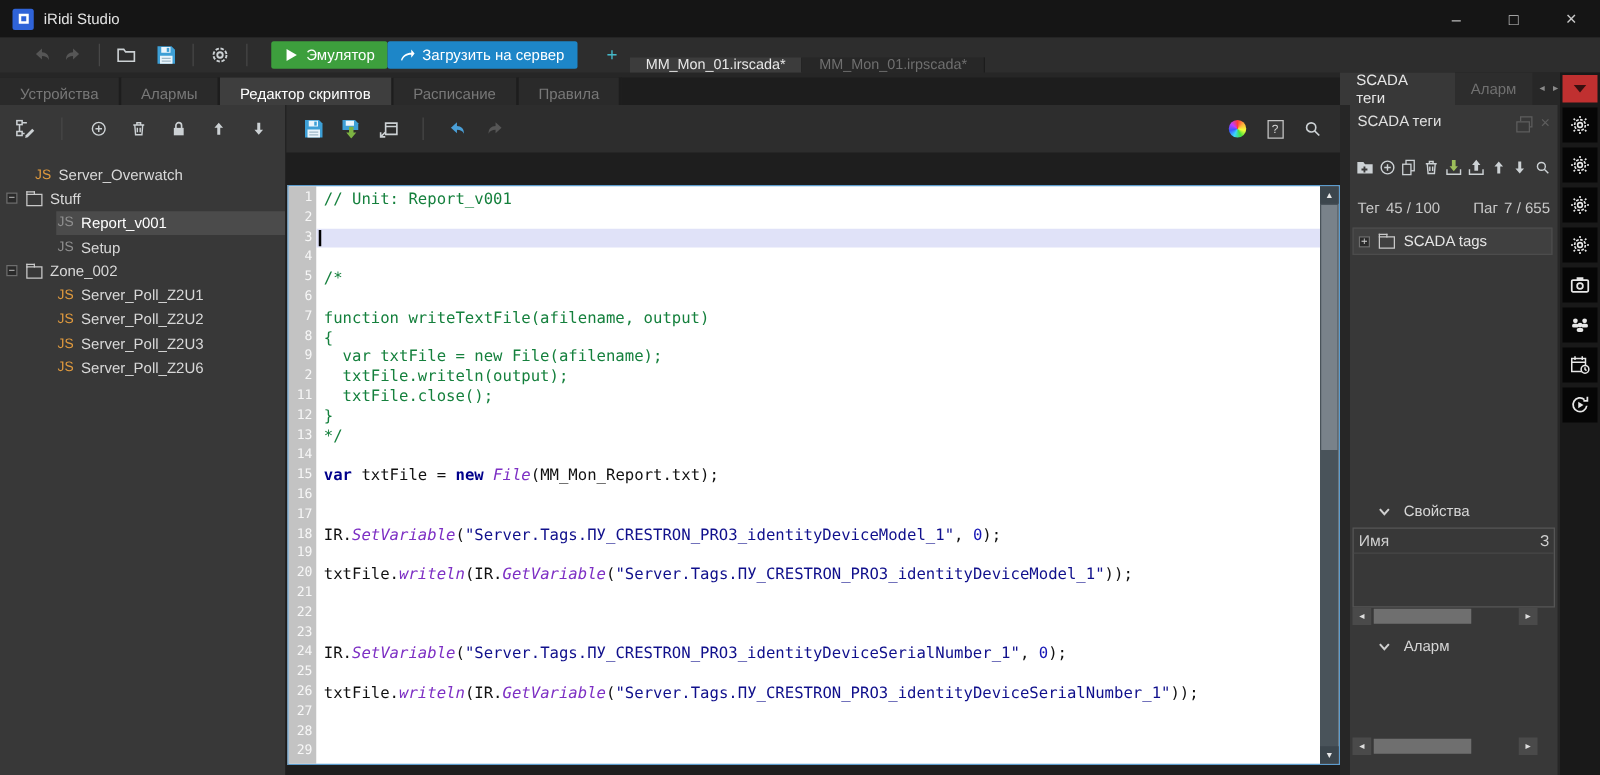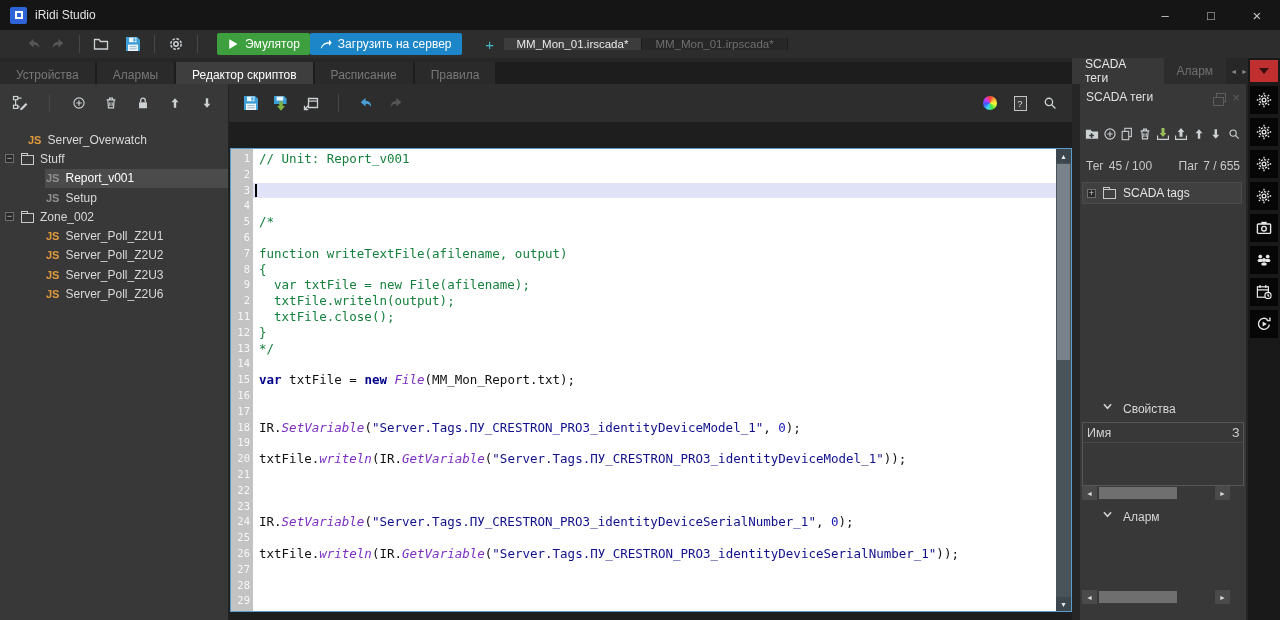--- a/index.html
+++ b/index.html
@@ -21,41 +21,41 @@
   .menubar{position:absolute;left:0;top:30px;width:1280px;height:28px;background:#2d2d2d;display:flex;align-items:center;padding-left:8px}
   .menu-item{padding:0 11px;color:#d6d6d6;font-size:12px;line-height:28px}
   .tbico{display:flex;align-items:center;justify-content:center;width:24px;height:24px;color:#ccd1d4}
   .tbico.dim{color:#565656}
   .tbico.blue{color:#4a9fd8}
   .vsep{width:1px;height:18px;background:#474747;margin:0 9px}
   .btn{height:22px;border-radius:2px;display:flex;align-items:center;gap:6px;padding:0 10px;color:#fff;font-size:12px}
   .btn.green{background:#3d9f3d;margin-left:10px}
   .btn.blue{background:#1d86c8;margin-left:0}
   .plus-tab{width:28px;text-align:center;color:#45b8c8;font-size:15px;margin-left:14px}
-  .doc-tabs{display:flex;height:28px;align-items:center}
+  .doc-tabs{display:flex;height:28px;align-items:flex-end}
   .doc-tab{display:flex;align-items:center;padding:0 13px;font-size:11.5px;color:#6f6f6f;background:#272727;border-right:1px solid #1c1c1c}
   .doc-tab.active{background:#3c3c3c;color:#e8e8e8}
 
   
   .maintabs{position:absolute;left:0;top:62px;width:1072px;height:26px;background:#1d1d1d;display:flex}
   .main-tab{padding:0 16px;display:flex;align-items:center;background:#2a2a2a;color:#787878;border-right:2px solid #1d1d1d;font-size:12px}
   .main-tab.active{background:#3e3e3e;color:#fff}
 
   
   .leftpanel{position:absolute;left:0;top:84px;width:228px;height:536px;background:#383838}
   .lp-toolbar{height:38px;display:flex;align-items:center;padding-left:8px;gap:8px;color:#cfcfcf}
   .tree{margin-top:8px}
   .tree-row{height:19.3px;display:flex;align-items:center}
   .row-body{flex:1;display:flex;align-items:center;height:100%;gap:6px;padding-left:1px}
   .row-body.sel{background:#4b4b4b}
   .expander{width:9px;height:9px;border:1px solid #6e6e6e;background:#2a2a2a;color:#cfcfcf;font-size:9px;line-height:7px;text-align:center;margin-right:6px;flex:none}
   .exp-spacer{width:15px;flex:none}
   .folder-ico{width:13px;height:10px;border:1px solid #c9c9c9;position:relative;flex:none;margin-top:2px}
   .folder-ico::before{content:"";position:absolute;top:-3px;left:-1px;width:5px;height:2px;border:1px solid #c9c9c9;border-bottom:none}
-  .js-badge{font-weight:bold;font-size:11px;flex:none}
+  .js-badge{font-weight:normal;font-size:11px;flex:none}
   .jsorange{color:#e09a3e}
   .jsgray{color:#8f8f8f}
   .tree-label{color:#d8d8d8;font-size:12px;white-space:nowrap}
   .row-body.sel .tree-label{color:#fff}
 
   
   .edcol{position:absolute;left:228px;top:84px;width:844px;height:536px;background:#1e1e1e;border-left:1px solid #232323}
   .ed-toolbar{height:38px;background:#2d2d2d;display:flex;align-items:center;padding:0 10px;gap:6px}
   .ed-toolbar .spacer{flex:1}
   .color-circle{width:14px;height:14px;border-radius:50%;background:conic-gradient(#ff3b3b,#ffb23b,#f2ff3b,#46e03c,#3bd6ff,#3b57ff,#c43bff,#ff3b3b)}
@@ -91,21 +91,21 @@
   .rp-header{position:absolute;left:0;top:2px;width:100%;height:22px;display:flex;align-items:center;padding:0 6px;color:#e0e0e0;font-size:12px}
   .rp-header .hicons{margin-left:auto;display:flex;gap:6px;align-items:center;color:#5d5d5d}
   .float-ico{width:10px;height:9px;border:1px solid #5d5d5d;position:relative}
   .float-ico::before{content:"";position:absolute;left:-4px;top:3px;width:9px;height:7px;border:1px solid #5d5d5d;background:#383838}
   .rp-toolbar{position:absolute;left:4px;top:38px;width:158px;height:24px;display:flex;align-items:center;gap:2px;color:#e8e8e8}
   .rp-toolbar .tbico{width:17px;height:20px}
   .rp-stats{position:absolute;left:6px;top:72px;width:154px;height:20px;display:flex;align-items:center;color:#c9c9c9;font-size:12px}
   .rp-stats .val{margin-left:5px}
   .rp-stats .right{margin-left:auto;display:flex}
   .rp-tree-row{position:absolute;left:2px;top:98px;width:160px;height:22px;background:#404040;border:1px solid #4c4c4c;display:flex;align-items:center;gap:7px;padding-left:4px;color:#e4e4e4}
-  .sect-head{position:absolute;display:flex;gap:10px;color:#d6d6d6;font-size:12px;padding-left:22px;width:100%}
+  .sect-head{position:absolute;display:flex;align-items:center;gap:10px;color:#d6d6d6;font-size:12px;padding-left:22px;width:100%}
   .props-box{position:absolute;left:2px;top:338px;width:162px;height:64px;border:1px solid #565656}
   .name-row{height:20px;border-bottom:1px solid #474747;display:flex;align-items:center;padding:0 4px;color:#d0d0d0;font-size:12.5px}
   .clip-val{margin-left:auto;width:7px;overflow:hidden;white-space:nowrap;color:#d0d0d0}
   .hscroll{position:absolute;left:2px;width:162px;height:14px}
   .hs-btn{position:absolute;top:0;width:15px;height:14px;background:#4a4a4a;color:#dedede;font-size:7px;display:flex;align-items:center;justify-content:center}
   .hs-left{left:0}
   .hs-right{right:14px}
   .hs-thumb{position:absolute;left:17px;top:1px;width:78px;height:12px;background:#6f6f6f}
 
   

